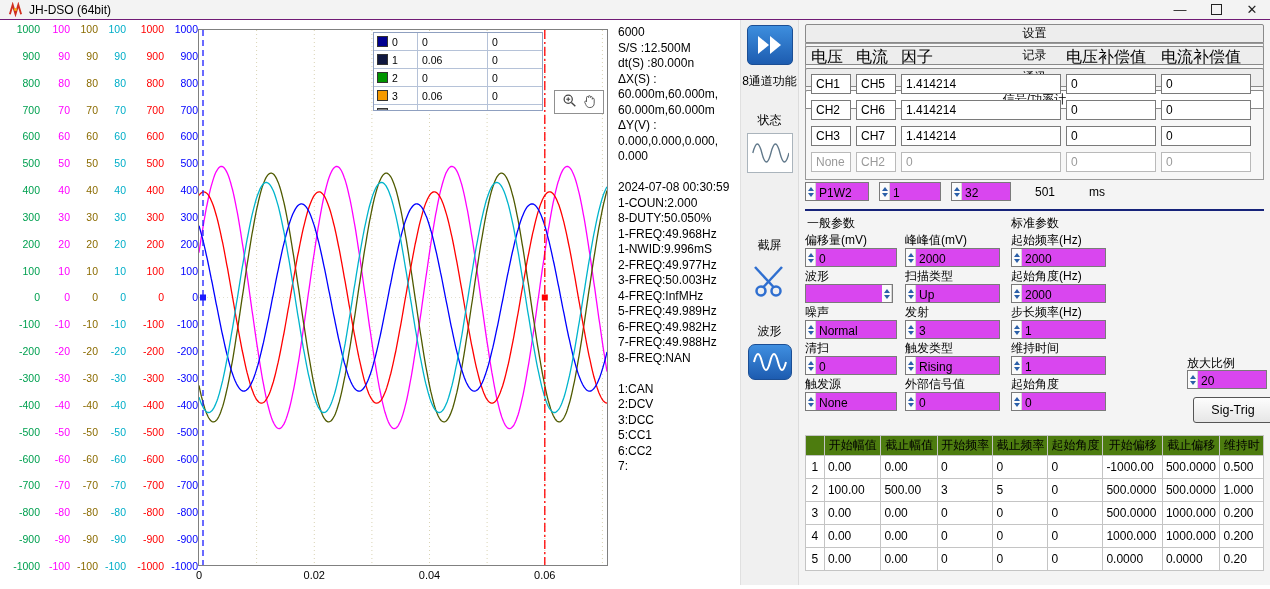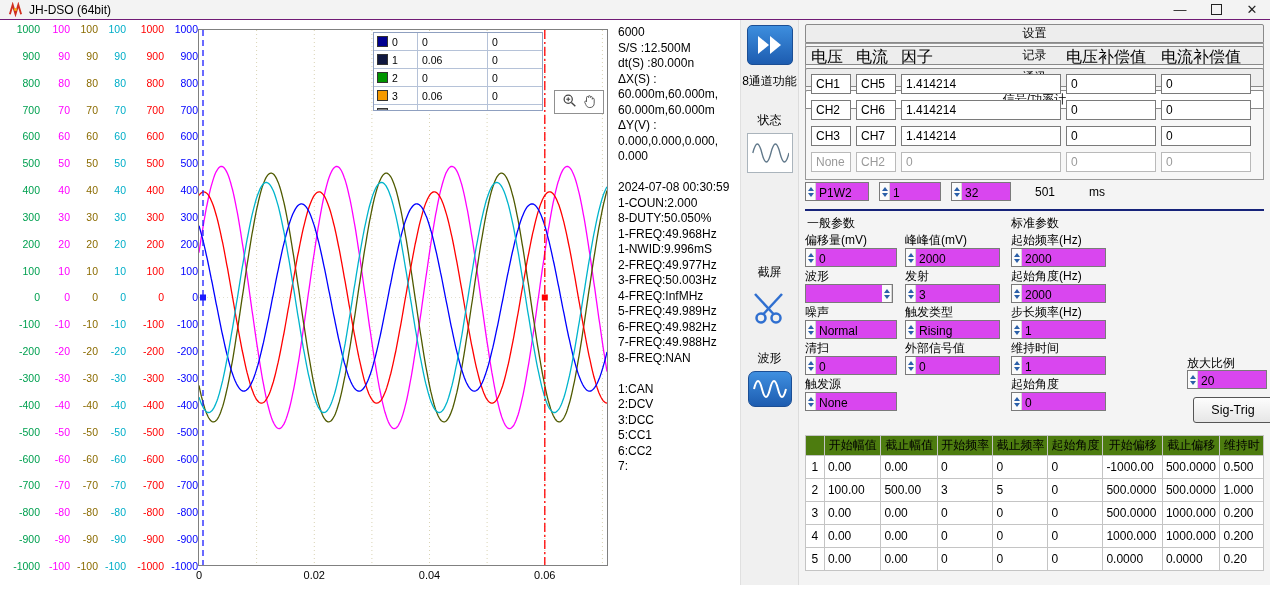--- a/index.html
+++ b/index.html
@@ -390,21 +390,21 @@
         <polygon points="15,3 26,12 15,21" fill="#fff"></polygon>
       </svg>
     </div>
     <div class="strip-label" style="margin-top:8px;">8通道功能</div>
     <div class="strip-label" style="margin-top:22px;">状态</div>
     <div class="status-icon-box">
       <svg width="38" height="30" viewBox="0 0 42 32">
         <path d="M2 16 Q 7 -4, 12 16 T 22 16 T 32 16 T 42 16" stroke="#60788a" fill="none" stroke-width="1.5"></path>
       </svg>
     </div>
-    <div class="strip-label" style="margin-top:91px;">截屏</div>
+    <div class="strip-label" style="margin-top:64px;">截屏</div>
     <div style="margin-top:8px;">
       <svg width="38" height="38" viewBox="0 0 38 38">
         <circle cx="10" cy="29" r="4.5" stroke="#2f6fd0" fill="none" stroke-width="2.5"></circle>
         <circle cx="25" cy="29" r="4.5" stroke="#2f6fd0" fill="none" stroke-width="2.5"></circle>
         <line x1="12.5" y1="25" x2="31" y2="5" stroke="#2f6fd0" stroke-width="2.5"></line>
         <line x1="22.5" y1="25" x2="4" y2="5" stroke="#2f6fd0" stroke-width="2.5"></line>
       </svg>
     </div>
     <div class="strip-label" style="margin-top:20px;">波形</div>
     <div class="wave-btn">
@@ -542,20 +542,30 @@
             <div class="plabel">峰峰值(mV)</div>
             <div class="spin" style="width: 95px;">
               <span class="arrows">
                 <span class="tri-up"></span>
                 <span class="tri-down"></span>
               </span>
               <span class="spin-val">2000</span>
             </div>
           </div>
           <div class="pfield">
+            <div class="plabel">扫描类型</div>
+            <div class="spin" style="width: 95px;">
+              <span class="arrows">
+                <span class="tri-up"></span>
+                <span class="tri-down"></span>
+              </span>
+              <span class="spin-val">Up</span>
+            </div>
+          </div>
+          <div class="pfield">
             <div class="plabel">发射</div>
             <div class="spin" style="width: 95px;">
               <span class="arrows">
                 <span class="tri-up"></span>
                 <span class="tri-down"></span>
               </span>
               <span class="spin-val">3</span>
             </div>
           </div>
           <div class="pfield">

